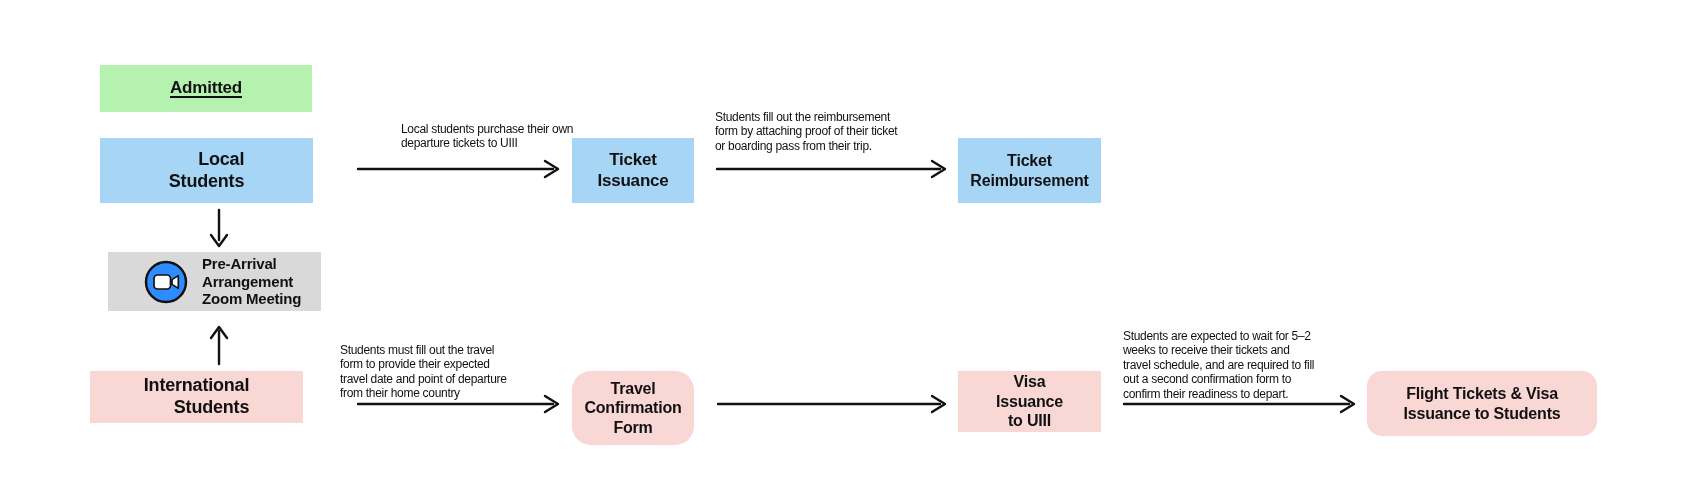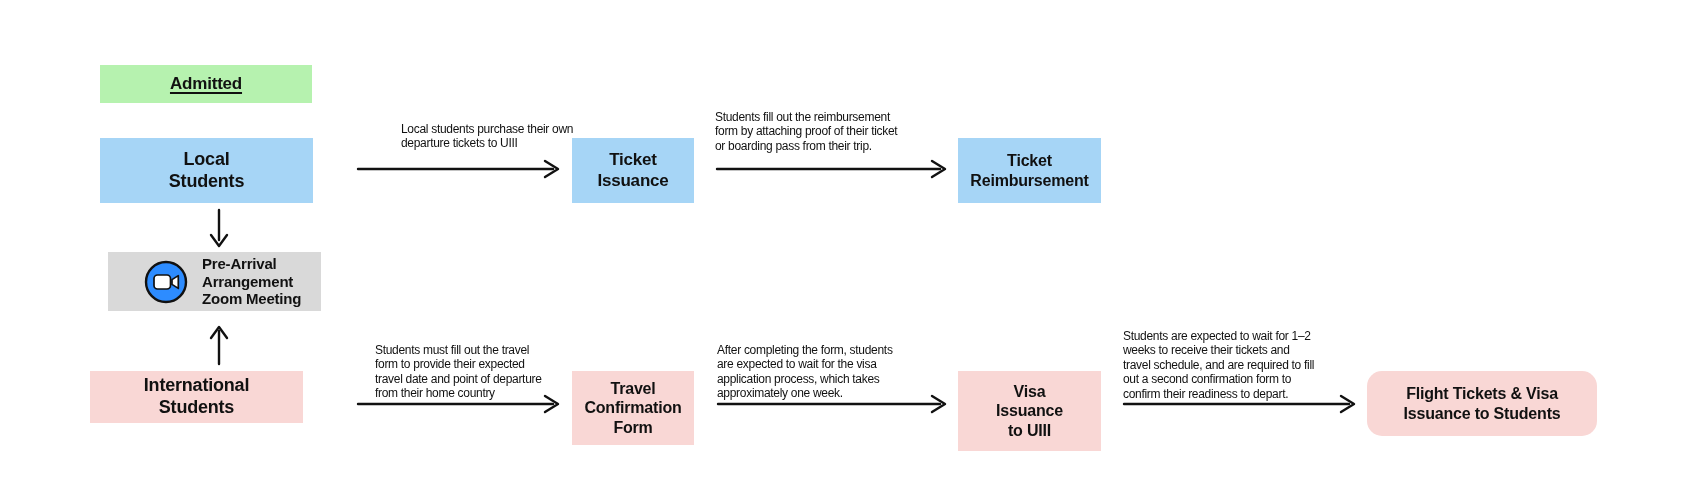--- a/index.html
+++ b/index.html
@@ -30,21 +30,21 @@
   .green{background:var(--admitted-green);}
   .blue{background:var(--local-track-blue);}
   .pink{background:var(--international-track-pink);}
   .gray{background:var(--meeting-gray);}
   .badge-text{
     font-size:17px;
     text-decoration:underline;
     text-decoration-thickness:2px;
     text-underline-offset:3px;
   }
-  .f18{font-size:18px;}
+  .f18{font-size:18px;text-align:right;}
   .f16{font-size:16px;}
   .meeting{
     justify-content:flex-start;
     text-align:left;
     padding-left:36px;
     gap:14px;
   }
   .meeting .lbl{font-size:15px;line-height:1.18;}
   .meeting .zicon{flex:0 0 auto;display:block;}
   .edge-label{
@@ -57,21 +57,21 @@
     color:var(--text);
   }
   svg.arrow{position:absolute;overflow:visible;}
   svg.arrow *{stroke:var(--text);stroke-width:2.4;fill:none;stroke-linecap:round;stroke-linejoin:round;}
 </style>
 </head>
 <body>
 
 <div class="canvas">
 
-  <div class="node green" style="left:100px;top:65px;width:212px;height:38px;">
+  <div class="node green" style="left:100px;top:65px;width:212px;height:47px;">
     <span class="lbl badge-text">Admitted</span>
   </div>
 
   <div class="node blue f18" style="left:100px;top:138px;width:213px;height:65px;">
     <span class="lbl">Local
 Students</span>
   </div>
 
   <div class="edge-label" style="left:357px;top:122px;margin-left:44px;">Local students purchase their own
 departure tickets to UIII</div>
@@ -117,51 +117,47 @@
   <svg class="arrow" style="left:207px;top:326px;" width="24" height="39">
     <polyline points="4,12 12,1 20,12"></polyline>
     <line x1="12" y1="5" x2="12" y2="38"></line>
   </svg>
 
   <div class="node pink f18" style="left:90px;top:371px;width:213px;height:52px;">
     <span class="lbl">International
 Students</span>
   </div>
 
-  <div class="edge-label" style="left:375px;top:343px;">Students must fill out the travel
+  <div class="edge-label" style="left:340px;top:343px;">Students must fill out the travel
 form to provide their expected
 travel date and point of departure
 from their home country</div>
   <svg class="arrow" style="left:357px;top:392px;" width="204" height="24">
     <line x1="1" y1="12" x2="196" y2="12"></line>
     <polyline points="188,4 201,12 188,20"></polyline>
   </svg>
 
-  <div class="node pink f16" style="left:572px;top:371px;width:122px;height:74px;">
+  <div class="node pink f16" style="left:572px;top:371px;width:122px;height:74px;border-radius:19px;">
     <span class="lbl">Travel
 Confirmation
 Form</span>
   </div>
 
-  <div class="edge-label" style="left:717px;top:343px;">After completing the form, students
-are expected to wait for the visa
-application process, which takes
-approximately one week.</div>
   <svg class="arrow" style="left:717px;top:392px;" width="231" height="24">
     <line x1="1" y1="12" x2="223" y2="12"></line>
     <polyline points="215,4 228,12 215,20"></polyline>
   </svg>
 
-  <div class="node pink f16" style="left:958px;top:371px;width:143px;height:80px;">
+  <div class="node pink f16" style="left:958px;top:371px;width:143px;height:61px;">
     <span class="lbl">Visa
 Issuance
 to UIII</span>
   </div>
 
-  <div class="edge-label" style="left:1123px;top:329px;">Students are expected to wait for 1–2
+  <div class="edge-label" style="left:1123px;top:329px;">Students are expected to wait for 5–2
 weeks to receive their tickets and
 travel schedule, and are required to fill
 out a second confirmation form to
 confirm their readiness to depart.</div>
   <svg class="arrow" style="left:1123px;top:392px;" width="234" height="24">
     <line x1="1" y1="12" x2="226" y2="12"></line>
     <polyline points="218,4 231,12 218,20"></polyline>
   </svg>
 
   <div class="node pink f16" style="left:1367px;top:371px;width:230px;height:65px;border-radius:15px;">

